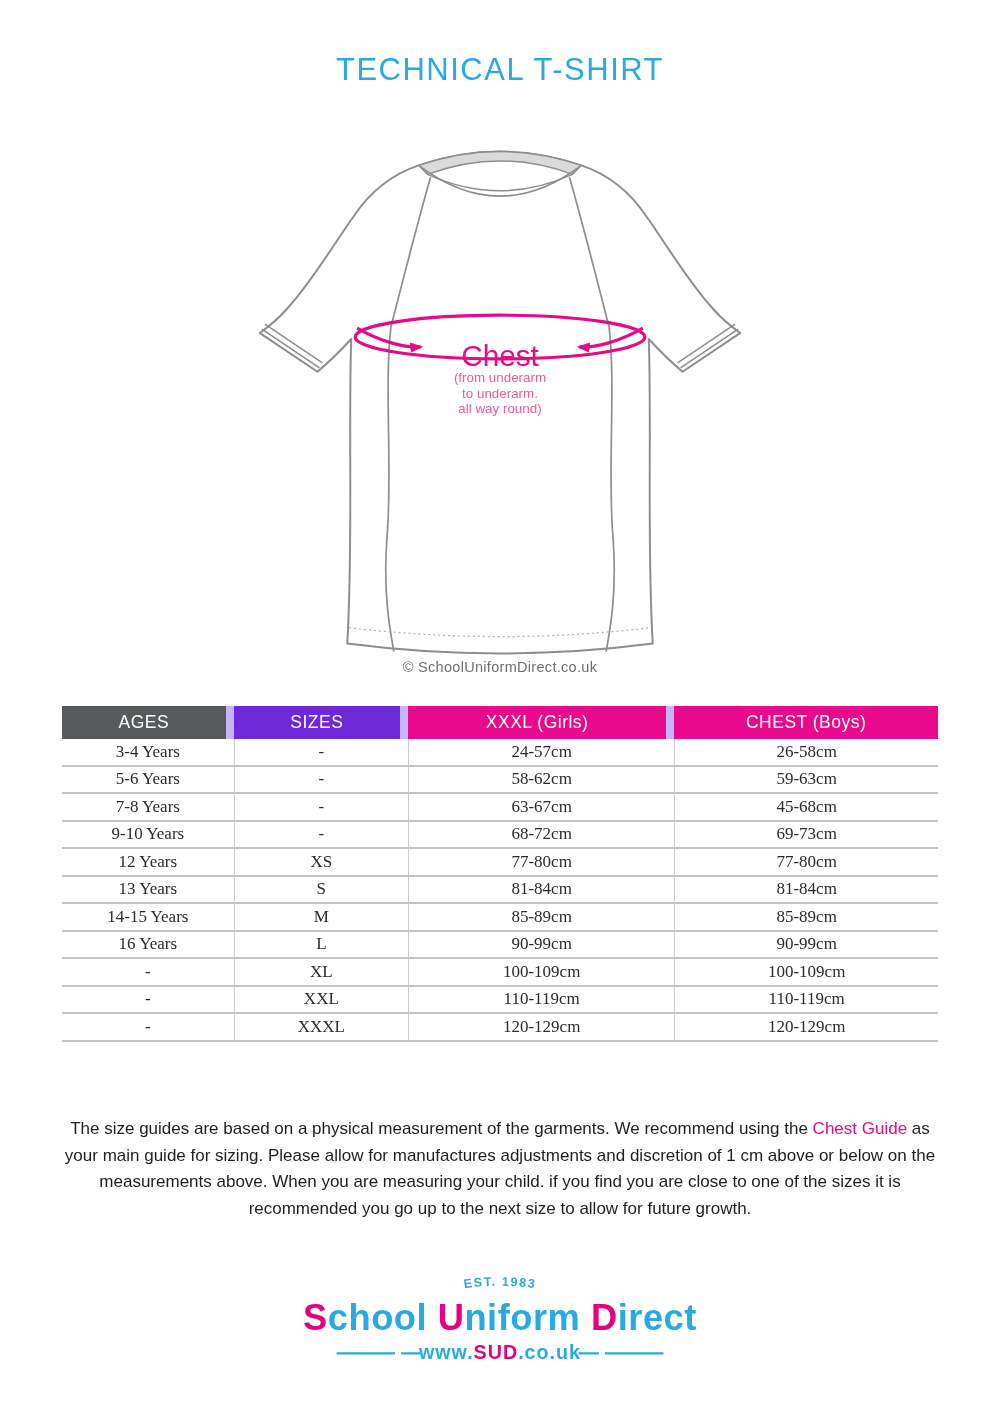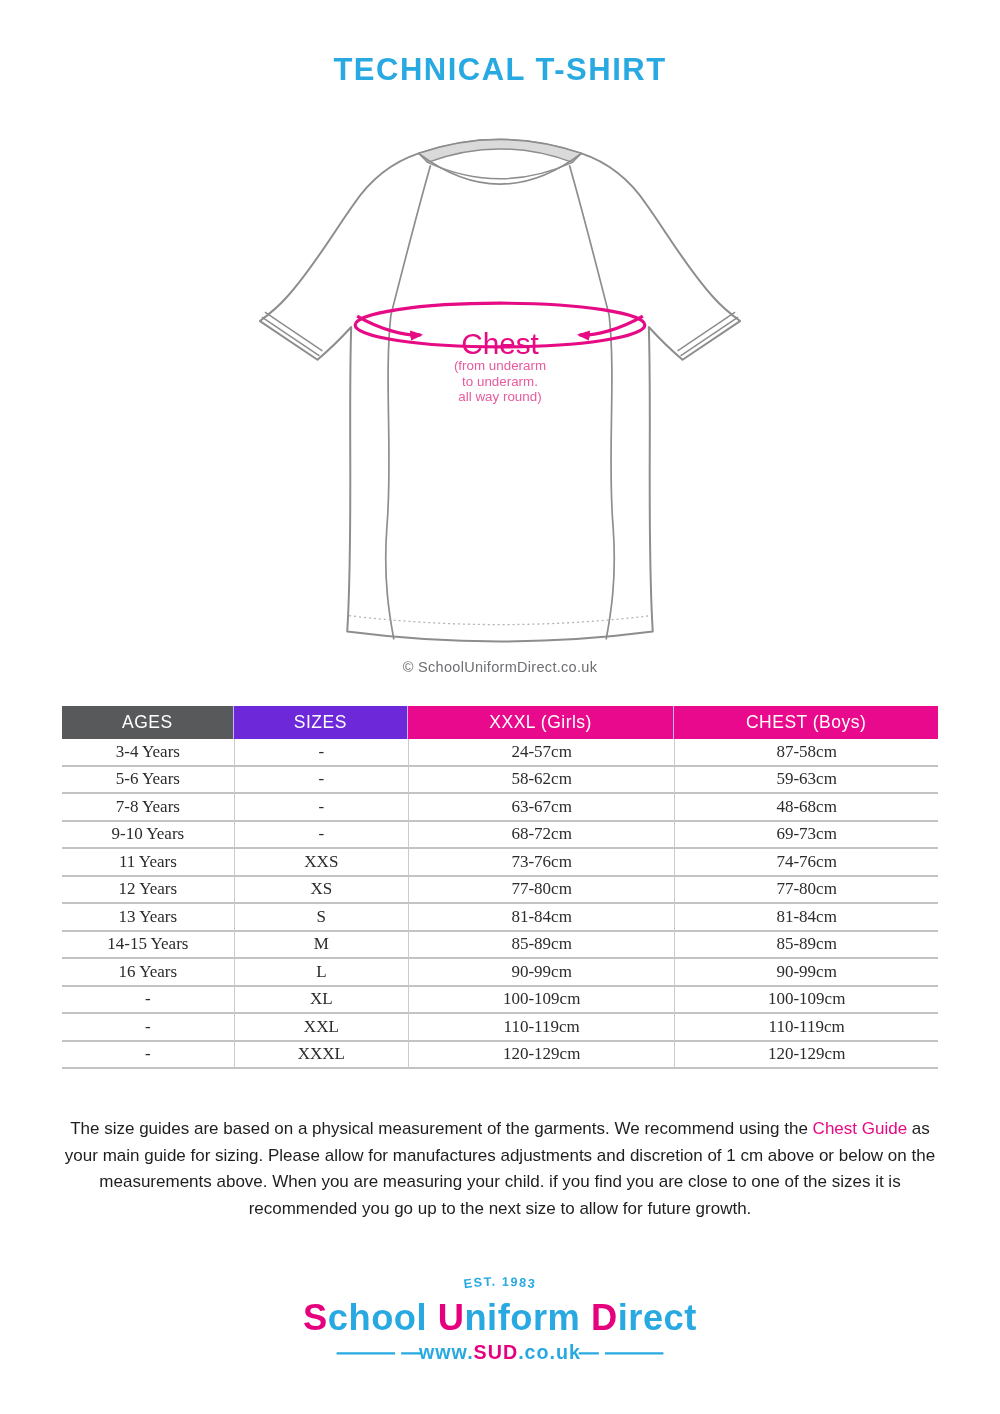--- a/index.html
+++ b/index.html
@@ -1,31 +1,31 @@
 <!DOCTYPE html>
 <html><head>
 <meta charset="utf-8">
 <style>
   html,body{margin:0;padding:0;background:#ffffff;}
   .page{position:relative;width:1000px;height:1414px;margin:0 auto;background:#fff;
         font-family:"Liberation Sans", sans-serif;color:#222;overflow:hidden;}
 
   .page-title{position:absolute;top:52px;left:0;width:100%;text-align:center;
-              font-size:31px;font-weight:bold;letter-spacing:1.5px;color:#29a9e1;}
-
-  .shirt-wrap{position:absolute;left:252px;top:116px;width:496px;height:548px;}
+              font-size:31px;font-weight:normal;letter-spacing:1.5px;color:#29a9e1;}
+
+  .shirt-wrap{position:absolute;left:252px;top:128px;width:496px;height:548px;}
 
   .copyright{position:absolute;top:659px;left:0;width:100%;text-align:center;
              font-size:14.5px;color:#6e6f72;letter-spacing:.3px;}
 
   .size-table{position:absolute;left:62px;top:706px;width:876px;border-collapse:separate;border-spacing:0;
               font-size:17px;}
   .size-table th{font-weight:normal;color:#fff;font-size:17.5px;height:33px;text-align:center;
                  padding:0;letter-spacing:.5px;}
-  .size-table th:not(:last-child){border-right:1px solid #c4b5fd;}
+  .size-table th:not(:last-child){border-right:8px solid #c4b5fd;}
   .th-ages{background:#58595b;}
   .th-sizes{background:#6d28d9;}
   .th-girls,.th-boys{background:#e9098c;}
   .size-table td{text-align:center;height:25.5px;padding:0;color:#2b2b2d;
                  border-bottom:2px solid #c3c3c5;font-family:Liberation Serif, serif;}
   .size-table td:not(:first-child){border-left:1.5px solid #cbcbcd;}
 
   .sizing-note{position:absolute;left:53px;top:1116px;width:894px;text-align:center;
                font-size:17px;line-height:1.57;color:#1e1e1f;}
   .chest-guide-highlight{color:#e60a84;text-align:center;}
@@ -103,45 +103,39 @@
         <th class="th-sizes">SIZES</th>
         <th class="th-girls">XXXL (Girls)</th>
         <th class="th-boys">CHEST (Boys)</th>
       </tr>
     </thead>
     <tbody>
         <tr>
           <td>3-4 Years</td>
           <td>-</td>
           <td>24-57cm</td>
-          <td>87-58cm</td>
+          <td>26-58cm</td>
         </tr>
         <tr>
           <td>5-6 Years</td>
           <td>-</td>
           <td>58-62cm</td>
           <td>59-63cm</td>
         </tr>
         <tr>
           <td>7-8 Years</td>
           <td>-</td>
           <td>63-67cm</td>
-          <td>48-68cm</td>
+          <td>45-68cm</td>
         </tr>
         <tr>
           <td>9-10 Years</td>
           <td>-</td>
           <td>68-72cm</td>
           <td>69-73cm</td>
-        </tr>
-        <tr>
-          <td>11 Years</td>
-          <td>XXS</td>
-          <td>73-76cm</td>
-          <td>74-76cm</td>
         </tr>
         <tr>
           <td>12 Years</td>
           <td>XS</td>
           <td>77-80cm</td>
           <td>77-80cm</td>
         </tr>
         <tr>
           <td>13 Years</td>
           <td>S</td>

